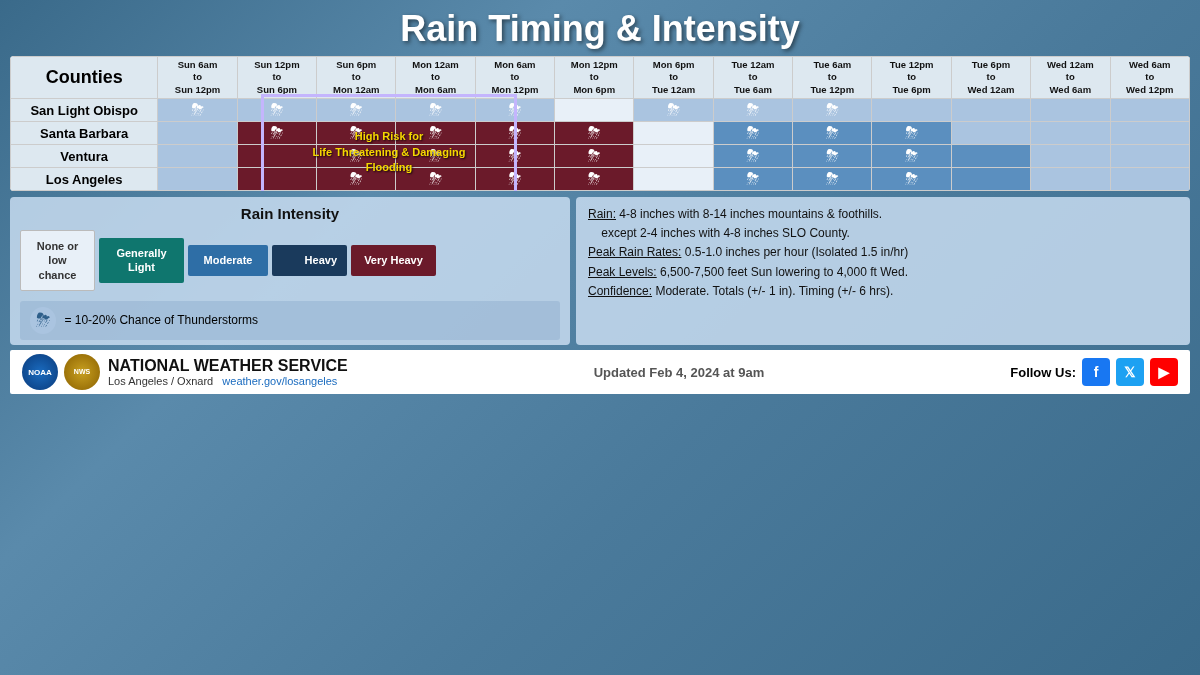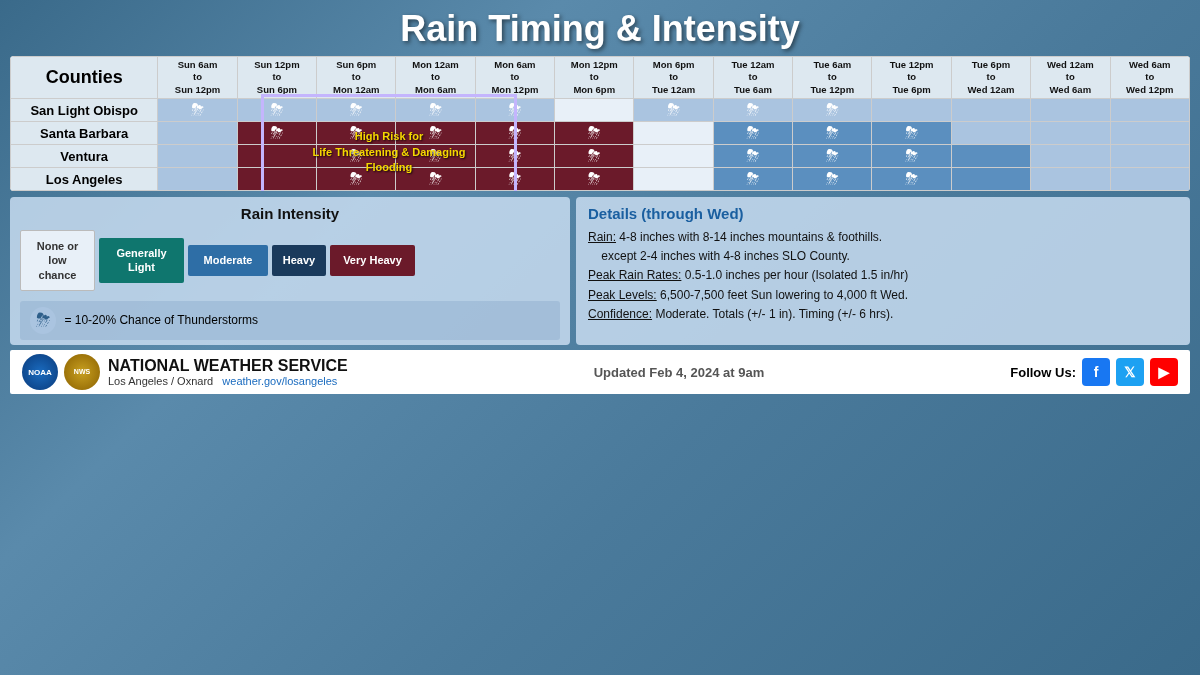--- a/index.html
+++ b/index.html
@@ -115,21 +115,21 @@
       line-height: 1.3;
     }
     .legend-none {
       background: #e8f0f8;
       color: #333;
       border: 1px solid #bbb;
       width: 75px;
     }
     .legend-light { background: #0f766e; width: 85px; }
     .legend-moderate { background: #2e6ea6; width: 80px; }
-    .legend-heavy { background: #1a3a5c; width: 54px; }
+    .legend-heavy { background: #1a3a5c; width: 75px; text-align: right; }
     .legend-very-heavy { background: #6b1a2a; width: 85px; }
     .thunder-note {
       background: rgba(150,180,210,0.6);
       border-radius: 3px;
       padding: 6px 10px;
       font-size: 12px;
       display: flex;
       align-items: center;
       gap: 8px;
     }
@@ -375,21 +375,20 @@
         <div class="legend-box legend-heavy">Heavy</div>
         <div class="legend-box legend-very-heavy">Very Heavy</div>
       </div>
       <div class="thunder-note">
         <span style="font-size:18px; color:#2e5f8a; background:#aac4e0; border-radius:50%; padding:3px 6px;">⛈</span>
         <span>= 10-20% Chance of Thunderstorms</span>
       </div>
     </div>
 
     <div class="details-panel">
-      <div class="details-title">Details (through Wed)</div>
       <div class="details-text">
         <span class="underline">Rain:</span> 4-8 inches with 8-14 inches mountains &amp; foothills.<br>
         &nbsp;&nbsp;&nbsp;&nbsp;except 2-4 inches with 4-8 inches SLO County.<br>
         <span class="underline">Peak Rain Rates:</span> 0.5-1.0 inches per hour (Isolated 1.5 in/hr)<br>
         <span class="underline">Peak Levels:</span> 6,500-7,500 feet Sun lowering to 4,000 ft Wed.<br>
         <span class="underline">Confidence:</span> Moderate. Totals (+/- 1 in). Timing (+/- 6 hrs).
       </div>
     </div>
   </div>
 

